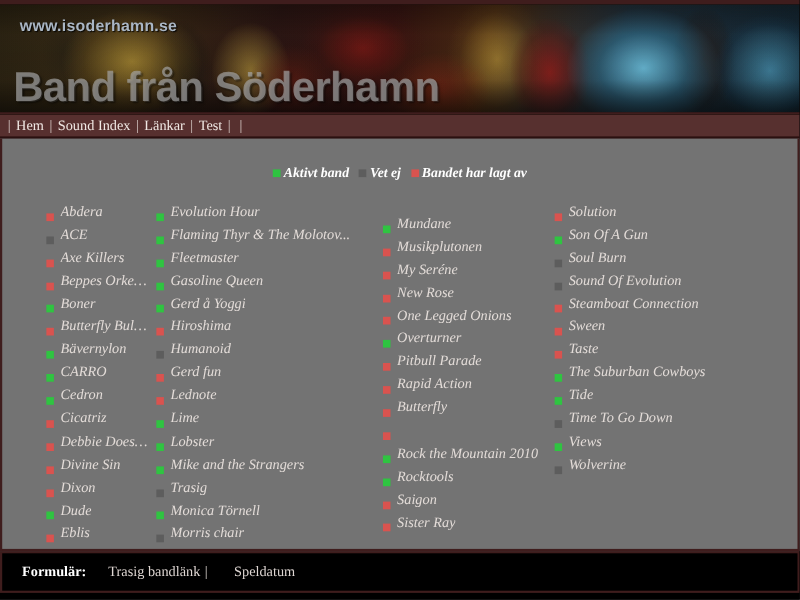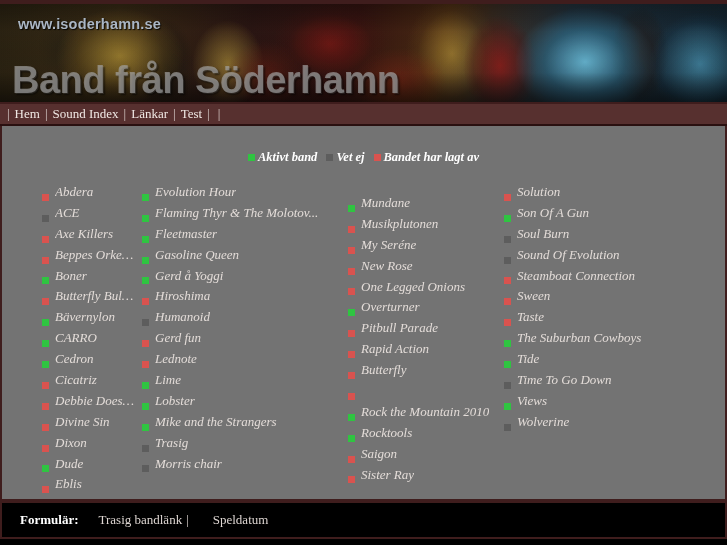--- a/index.html
+++ b/index.html
@@ -343,20 +343,24 @@
           </div>
           <div class="band">
             <span class="sq" style="background: rgb(47, 196, 65);"></span>
             <span class="nm">Mike and the Strangers</span>
           </div>
           <div class="band">
             <span class="sq" style="background: rgb(93, 93, 93);"></span>
             <span class="nm">Trasig</span>
           </div>
           <div class="band">
+            <span class="sq" style="background: rgb(47, 196, 65);"></span>
+            <span class="nm">Monica Törnell</span>
+          </div>
+          <div class="band">
             <span class="sq" style="background: rgb(93, 93, 93);"></span>
             <span class="nm">Morris chair</span>
           </div>
         </div>
         <div class="col col-2">
           <div class="band">
             <span class="sq" style="background: rgb(47, 196, 65);"></span>
             <span class="nm">Mundane</span>
           </div>
           <div class="band">

